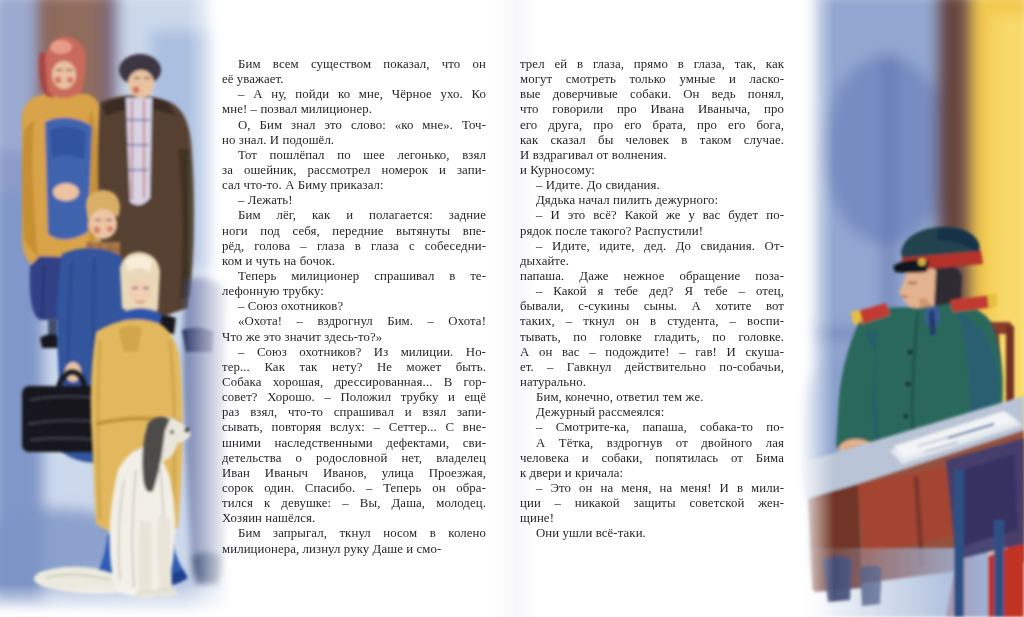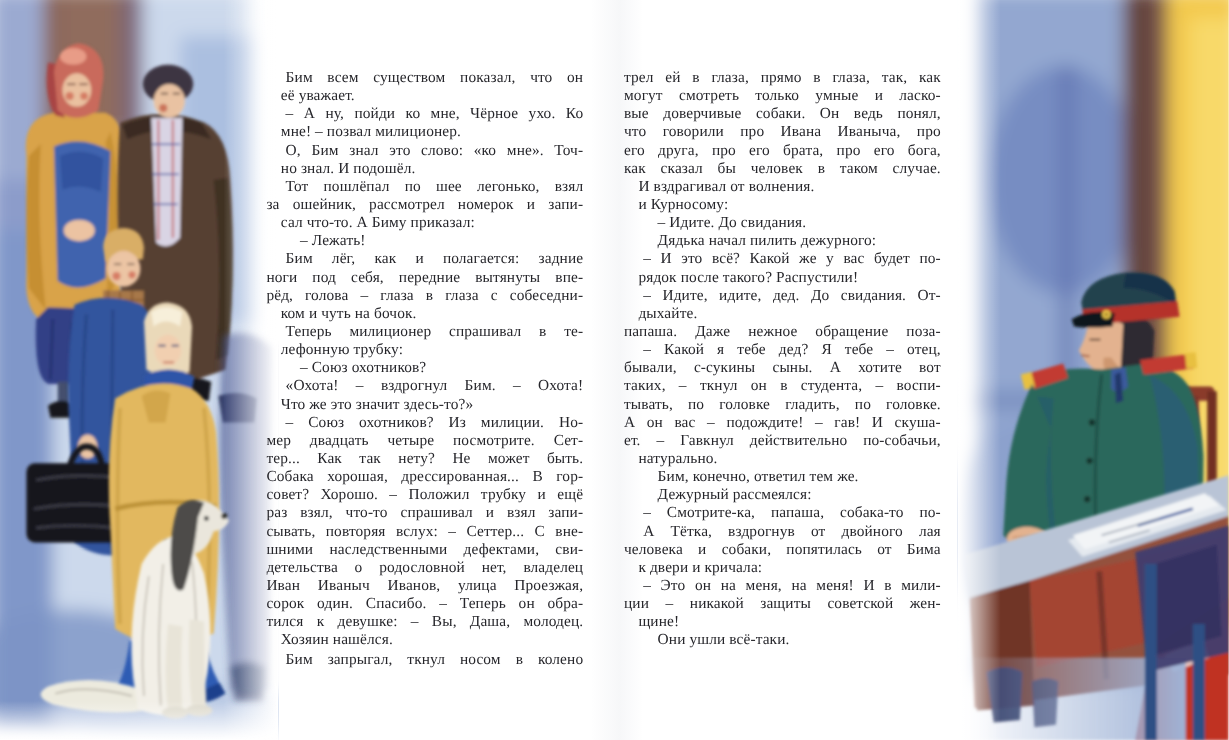--- a/index.html
+++ b/index.html
@@ -20,21 +20,21 @@
     position:absolute;top:57px;width:264px;
     color:#26262b;font-size:12.8px;line-height:15.15px;
     letter-spacing:0.1px;
   }
   #left-col{left:222px;}
   #right-col{left:520px;}
   .line{
     text-align:justify;text-align-last:justify;
     height:15.15px;overflow:hidden;white-space:normal;
   }
-  .line.end{text-align-last:left;margin-left:12px;}
+  .line.end{text-align-last:left;}
   .line.indent{text-indent:16px;}
 </style>
 </head>
 <body>
 
 <div class="art" id="left-art">
 <svg width="232" height="617" viewBox="0 0 232 617" xmlns="http://www.w3.org/2000/svg">
   <defs>
     <filter id="bL" x="-30%" y="-30%" width="160%" height="160%">
           <feGaussianBlur stdDeviation="7"></feGaussianBlur>
@@ -284,33 +284,33 @@
     <div class="line indent">Бим лёг, как и полагается: задние</div>
     <div class="line">ноги под себя, передние вытянуты впе-</div>
     <div class="line">рёд, голова – глаза в глаза с собеседни-</div>
     <div class="line end">ком и чуть на бочок.</div>
     <div class="line indent">Теперь милиционер спрашивал в те-</div>
     <div class="line end">лефонную трубку:</div>
     <div class="line indent end">– Союз охотников?</div>
     <div class="line indent">«Охота! – вздрогнул Бим. – Охота!</div>
     <div class="line end">Что же это значит здесь-то?»</div>
     <div class="line indent">– Союз охотников? Из милиции. Но-</div>
-    <div class="line">мер двадцать четыре посмотрите. Сет-</div>
     <div class="line">тер... Как так нету? Не может быть.</div>
     <div class="line">Собака хорошая, дрессированная... В гор-</div>
     <div class="line">совет? Хорошо. – Положил трубку и ещё</div>
     <div class="line">раз взял, что-то спрашивал и взял запи-</div>
     <div class="line">сывать, повторяя вслух: – Сеттер... С вне-</div>
     <div class="line">шними наследственными дефектами, сви-</div>
     <div class="line">детельства о родословной нет, владелец</div>
     <div class="line">Иван Иваныч Иванов, улица Проезжая,</div>
     <div class="line">сорок один. Спасибо. – Теперь он обра-</div>
     <div class="line">тился к девушке: – Вы, Даша, молодец.</div>
     <div class="line end">Хозяин нашёлся.</div>
     <div class="line indent">Бим запрыгал, ткнул носом в колено</div>
+    <div class="line end">милиционера, лизнул руку Даше и смо-</div>
   </div>
 <div class="textcol" id="right-col">
     <div class="line">трел ей в глаза, прямо в глаза, так, как</div>
     <div class="line">могут смотреть только умные и ласко-</div>
     <div class="line">вые доверчивые собаки. Он ведь понял,</div>
     <div class="line">что говорили про Ивана Иваныча, про</div>
     <div class="line">его друга, про его брата, про его бога,</div>
     <div class="line">как сказал бы человек в таком случае.</div>
     <div class="line end">И вздрагивал от волнения.</div>
     <div class="line end">и Курносому:</div>

